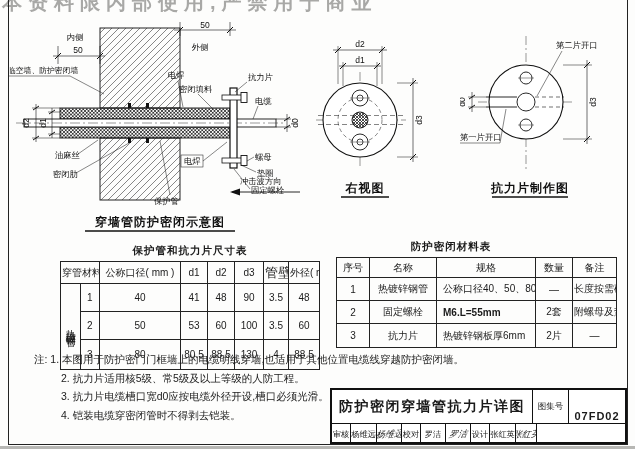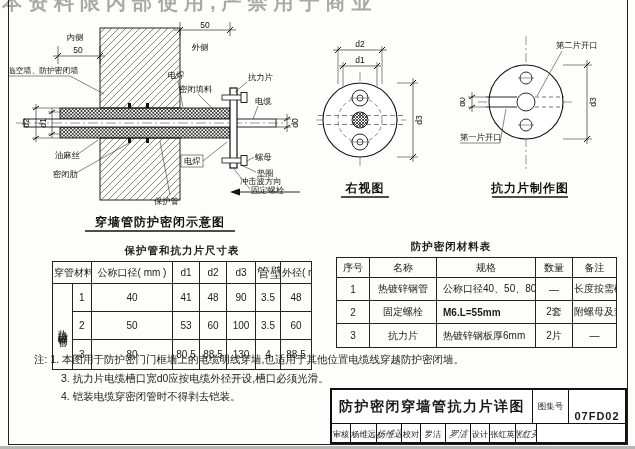--- a/index.html
+++ b/index.html
@@ -249,21 +249,21 @@
   <line x1="103" y1="115" x2="132" y2="115" stroke="#111" stroke-width="0.5"></line>
   <line x1="127" y1="36" x2="127" y2="120" stroke="#111" stroke-width="0.6"></line>
   <line x1="124" y1="44" x2="130" y2="38" stroke="#111" stroke-width="1"></line>
   <line x1="124" y1="118" x2="130" y2="112" stroke="#111" stroke-width="1"></line>
   <text class="dimtxt" transform="rotate(-90 136 78)" x="136" y="78" text-anchor="middle">d3</text>
 
   <text class="dwg-title" x="70" y="168" text-anchor="middle">抗力片制作图</text>
   <line x1="32" y1="173" x2="108" y2="173" stroke="#111" stroke-width="1.4"></line>
 </svg>
 
-<div class="tbl-wrap" style="left:52px;top:244px;width:260px;">
+<div class="tbl-wrap" style="left:60px;top:244px;width:260px;">
   <div class="tbl-title">保护管和抗力片尺寸表</div>
   <table class="dtable" style="width:260px;">
     <tbody>
         <tr style="height:22px;">
       <th colspan="2" style="width:36px;">穿管材料</th>
       <th style="width:78px;">公称口径( mm )</th>
       <th style="width:24px;">d1</th>
       <th style="width:24px;">d2</th>
       <th style="width:26px;">d3</th>
       <th style="width:22px;font-size:13px;font-family:Liberation Serif, serif;">管壁厚</th>
@@ -333,20 +333,21 @@
       <td>2片</td>
       <td>—</td>
     </tr>
   </tbody>
     </table>
 </div>
 
 <div class="notes">
   <div class="nline"><span>注:</span>
     <span>1. 本图用于防护密门门框墙上的电缆明线穿墙,也适用于其他位置电缆线穿越防护密闭墙。</span></div>
+  <div class="nline indent">2. 抗力片适用核5级、常5级及以上等级的人防工程。</div>
   <div class="nline indent">3. 抗力片电缆槽口宽d0应按电缆外径开设,槽口必须光滑。</div>
   <div class="nline indent">4. 铠装电缆穿密闭管时不得剥去铠装。</div>
 </div>
 
 <div class="tblock">
   <div class="tb-row tb-top">
     <div class="tb-cell tb-maintitle">防护密闭穿墙管抗力片详图</div>
     <div class="tb-cell tb-atlas-lbl">图集号</div>
     <div class="tb-cell tb-atlas-no">07FD02</div>
   </div>

